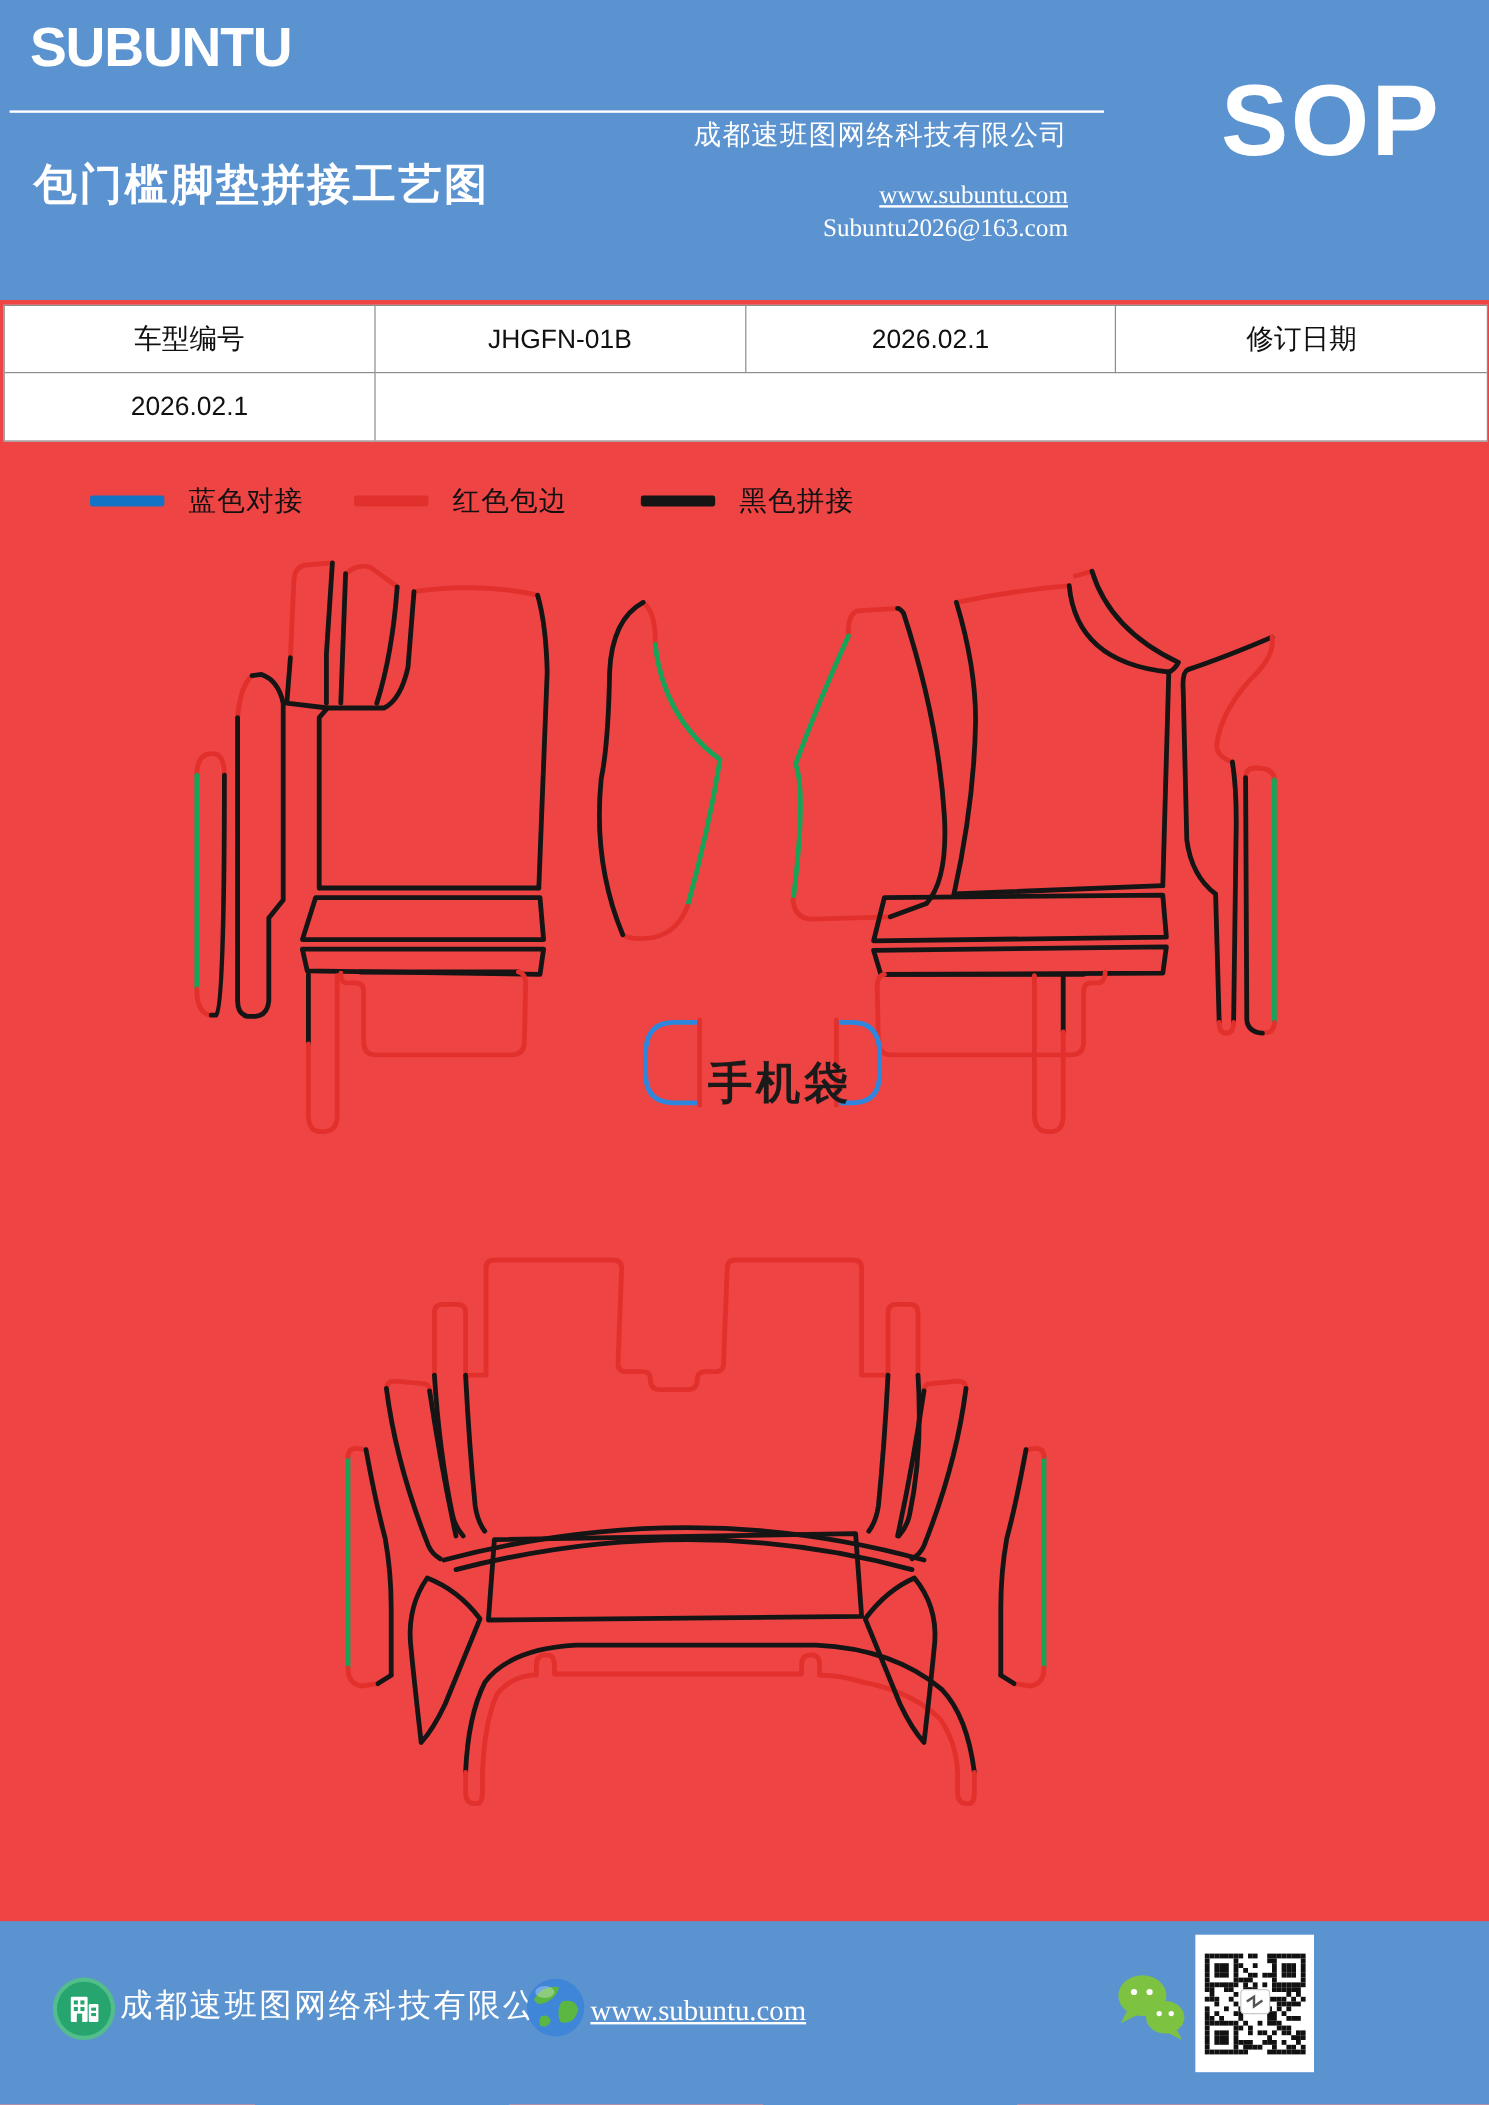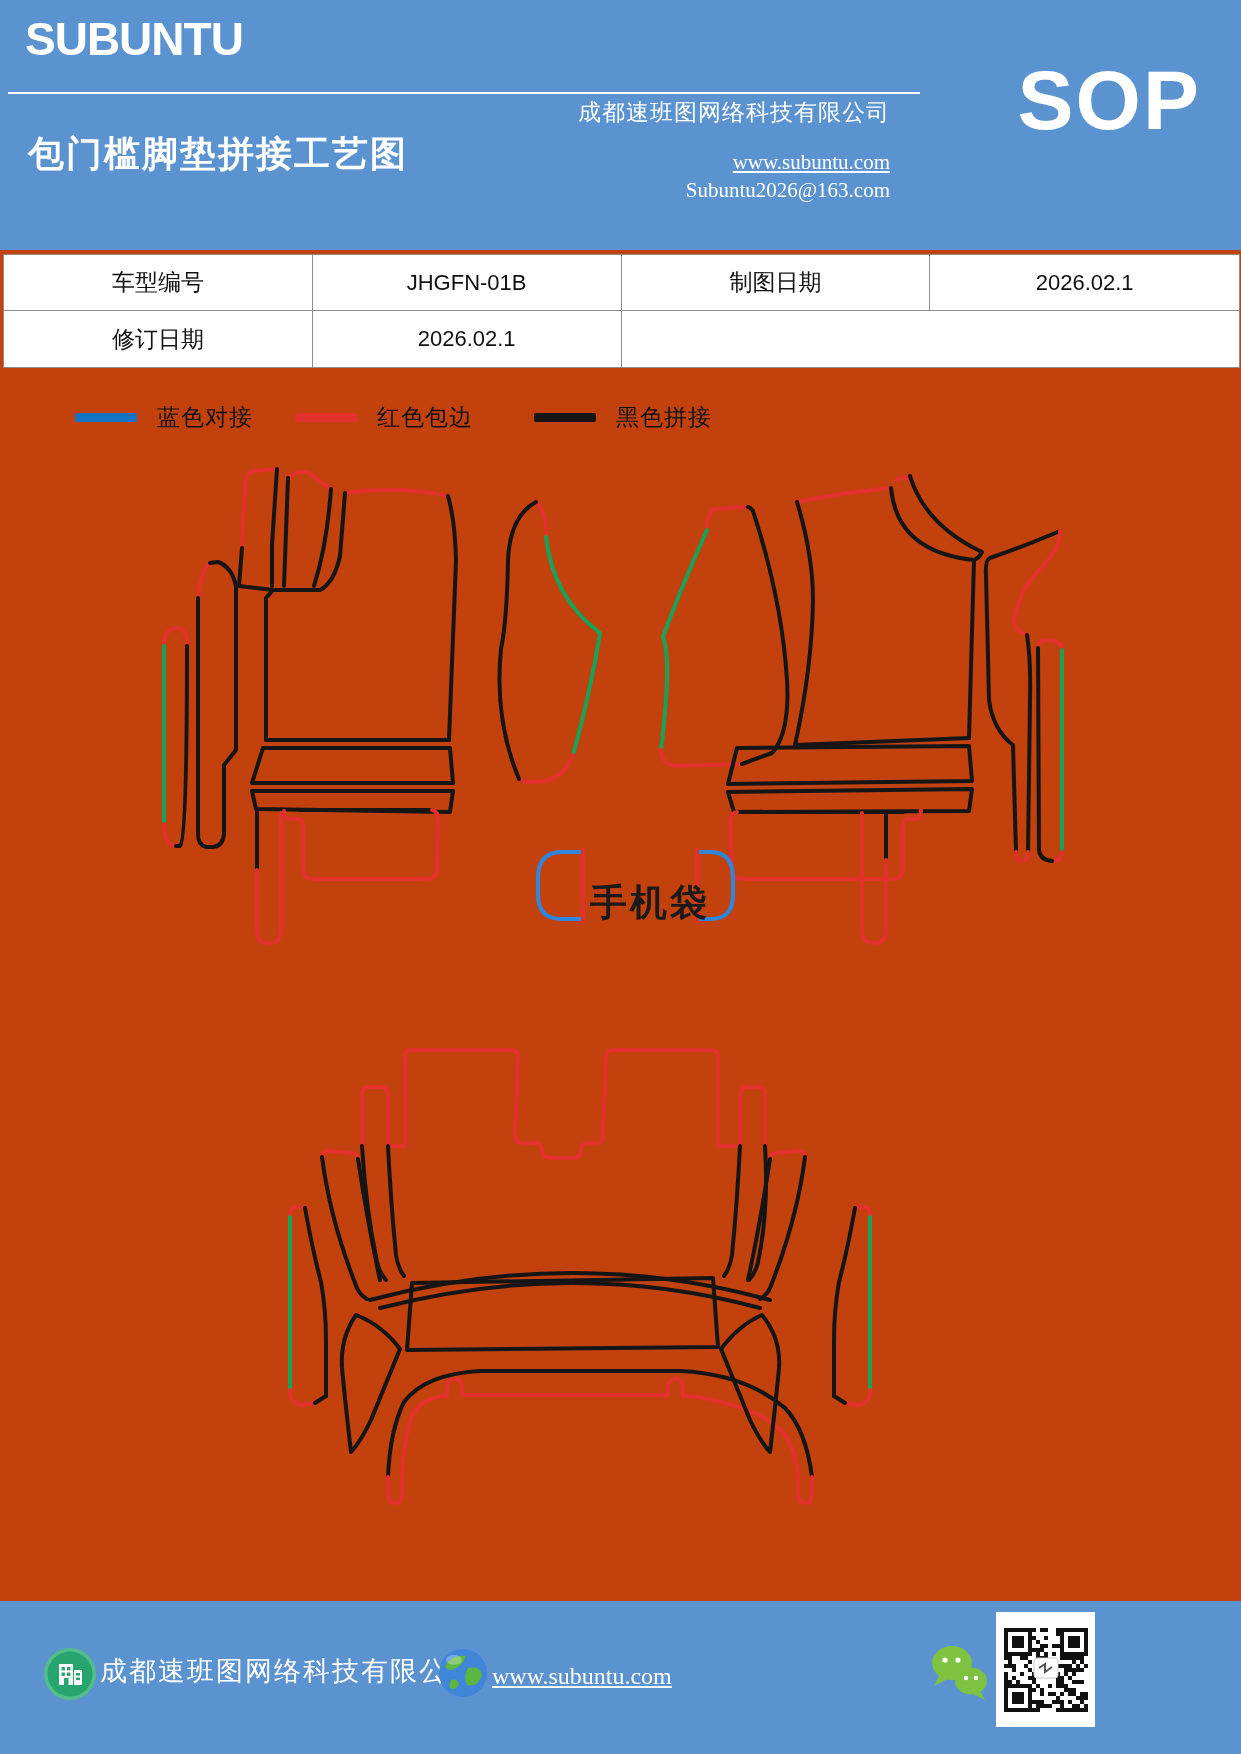--- a/index.html
+++ b/index.html
@@ -2,21 +2,21 @@
 <html style="--header-blue: #5b93d0; --footer-blue: #5b93d0; --line-black: #151515; --line-red: #e2312c; --line-green: #17a358; --line-blue: #2e86dd; --legend-blue: #1473c4; --table-border: #8c8c8c; --wechat-green: #7ec242; --building-green: #35b07c; --globe-blue: #3f86d8; --globe-green: #5cb642;"><head>
 <meta charset="utf-8">
 <style>
   :root{
     --header-blue:#5b93d0; --footer-blue:#5b93d0;
     --line-black:#151515; --line-red:#e2312c; --line-green:#17a358; --line-blue:#2e86dd;
     --legend-blue:#1473c4; --table-border:#8c8c8c;
     --wechat-green:#7ec242; --building-green:#35b07c; --globe-blue:#3f86d8; --globe-green:#5cb642;
   }
   html,body{margin:0;padding:0;background:#fff;}
-  .page{position:relative;width:1241px;height:1754px;background:#c2410c;overflow:hidden;
+  .page{position:relative;width:1241px;height:1754px;background:#ef4444;overflow:hidden;
         font-family:"Liberation Sans","DejaVu Sans",sans-serif;}
   
   .header{position:absolute;left:0;top:0;width:1241px;height:250px;background:var(--header-blue);}
   .brand{position:absolute;left:25px;top:12px;color:#fff;font-size:46px;font-weight:bold;
          letter-spacing:-1px;font-family:"Liberation Sans",sans-serif;}
   .head-rule{position:absolute;left:8px;top:92px;width:912px;height:2px;background:#fff;}
   .doc-title{position:absolute;left:28px;top:130px;color:#fff;font-size:36px;font-weight:bold;letter-spacing:2px;}
   .company-line{position:absolute;right:351px;top:97px;color:#fff;font-size:23px;letter-spacing:1px;
                 font-family:"Liberation Serif","DejaVu Serif",serif;}
   .web-line{position:absolute;right:351px;top:150px;color:#fff;font-size:21px;text-decoration:underline;
@@ -67,21 +67,20 @@
     <div class="doc-title">包门槛脚垫拼接工艺图</div>
     <div class="company-line">成都速班图网络科技有限公司</div>
     <div class="web-line">www.subuntu.com</div>
     <div class="mail-line">Subuntu2026@163.com</div>
     <div class="sop">SOP</div>
   </div>
 
   <div class="info-table">
     <div class="cell">车型编号</div>
     <div class="cell val">JHGFN-01B</div>
-    <div class="cell">制图日期</div>
     <div class="cell val">2026.02.1</div>
     <div class="cell">修订日期</div>
     <div class="cell val">2026.02.1</div>
   </div>
 
   <div class="legend">
     <div class="legend-item" style="left:75px">
       <span class="swatch" style="background: rgb(20, 115, 196);"></span>
       <span class="legend-label">蓝色对接</span>
     </div>

